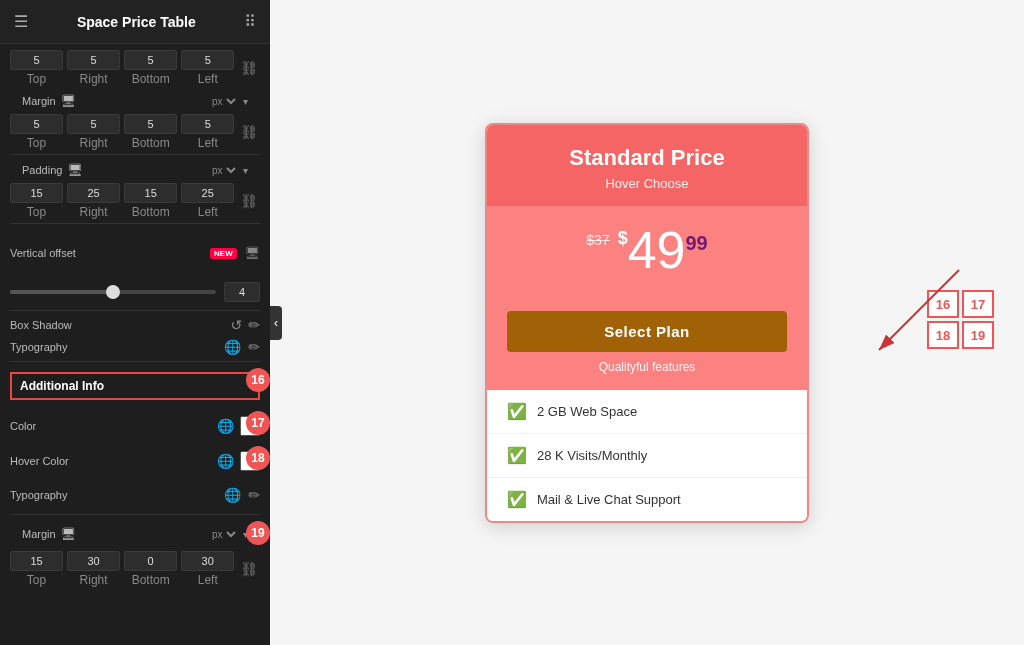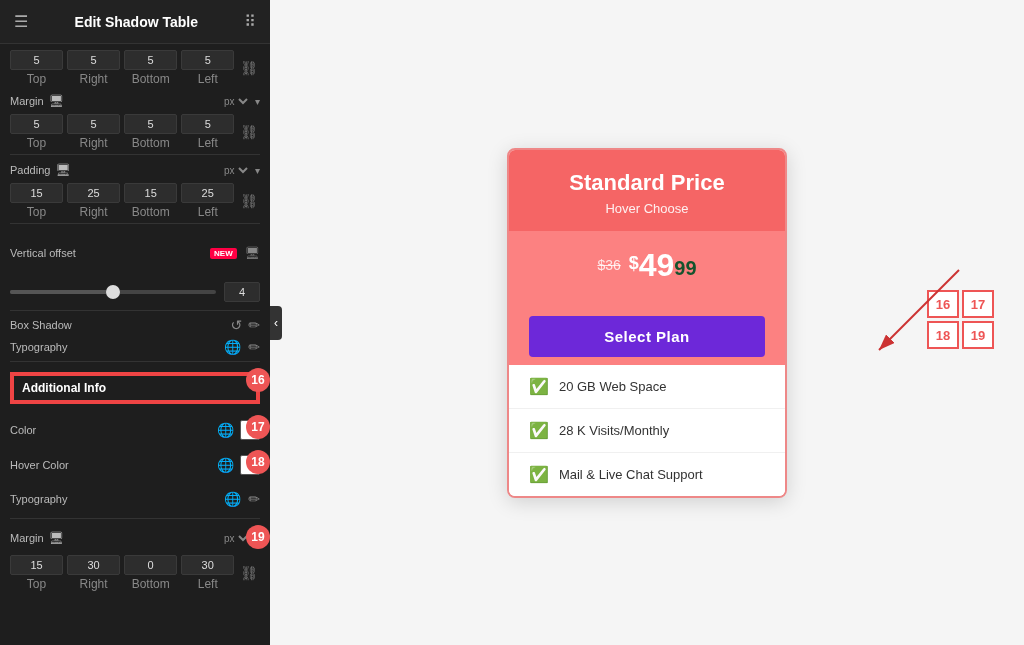--- a/index.html
+++ b/index.html
@@ -89,21 +89,21 @@
       cursor: pointer;
       padding: 0 2px;
     }
 
     .section-label {
       display: flex;
       align-items: center;
       justify-content: space-between;
       color: #bbb;
       font-size: 11px;
-      margin: 8px 0 4px;
+      margin: 8px 12px 4px;
     }
     .section-label .right {
       display: flex;
       align-items: center;
       gap: 4px;
       color: #888;
       font-size: 10px;
     }
     .px-select {
       background: transparent;
@@ -195,21 +195,21 @@
       color: #888;
     }
     .icon-btn {
       cursor: pointer;
       font-size: 14px;
       color: #888;
     }
 
     
     .additional-info-header {
-      border: 4px solid #ef4444;
+      border: 2px solid #ef4444;
       color: #fff;
       font-size: 12px;
       font-weight: 600;
       padding: 5px 8px;
       margin: 6px 0;
       display: flex;
       align-items: center;
     }
 
     
@@ -254,21 +254,21 @@
       flex: 1;
       background: #f5f5f5;
       display: flex;
       align-items: center;
       justify-content: center;
       position: relative;
     }
 
     
     .price-card {
-      width: 280px;
+      width: 324px;
       background: #fff;
       border-radius: 8px;
       overflow: hidden;
       box-shadow: 0 4px 20px rgba(0,0,0,0.15);
       border: 2px solid #e88;
     }
 
     .card-header {
       background: #f56565;
       color: #fff;
@@ -304,44 +304,44 @@
       margin-top: 8px;
     }
     .price-currency {
       color: #fff;
       font-size: 18px;
       font-weight: 700;
       margin-top: 4px;
     }
     .price-main {
       color: #fff;
-      font-size: 32px;
-      font-weight: 700;
+      font-size: 52px;
+      font-weight: 400;
       line-height: 1;
     }
     .price-cents {
-      color: #14532d;
+      color: #701a75;
       font-size: 20px;
       font-weight: 700;
       margin-top: 8px;
     }
     .price-period {
       color: rgba(255,255,255,0.9);
       font-size: 13px;
     }
 
     .card-cta-area {
       background: #fc8181;
       padding: 12px 20px 8px;
       text-align: center;
     }
     .select-plan-btn {
       display: block;
       width: 100%;
-      background: #6d28d9;
+      background: #a16207;
       border: none;
       border-radius: 4px;
       padding: 12px;
       color: #fff;
       font-size: 15px;
       font-weight: 600;
       cursor: pointer;
       letter-spacing: 0.5px;
     }
     .qualityful-text {
@@ -409,21 +409,21 @@
       margin: 4px 0;
     }
   </style>
 </head>
 <body>
 
 <div class="left-panel">
 
   <div class="top-bar">
     <span class="hamburger-icon">☰</span>
-    <span class="top-bar-title">Edit Shadow Table</span>
+    <span class="top-bar-title">Space Price Table</span>
     <span class="grid-icon">⠿</span>
   </div>
 
   <div class="panel-content">
 
     <div class="spacing-row">
       <div class="spacing-input-group">
         <div class="spacing-box">
           <input type="text" value="5" style="">
           <span class="label">Top</span>
@@ -636,35 +636,36 @@
 
   <div class="price-card">
 
     <div class="card-header">
       <div class="card-title">Standard Price</div>
       <div class="card-subtitle">Hover Choose</div>
     </div>
 
     <div class="card-price-area">
       <div class="price-line">
-        <span class="price-old">$36</span>
+        <span class="price-old">$37</span>
         <span class="price-currency">$</span>
         <span class="price-main">49</span>
         <span class="price-cents">99</span>
       </div>
     </div>
 
     <div class="card-cta-area">
       <button class="select-plan-btn">Select Plan</button>
+      <div class="qualityful-text">Qualityful features</div>
     </div>
 
     <div class="card-features">
       <div class="feature-item">
         <span class="check-icon">✅</span>
-        <span>20 GB Web Space</span>
+        <span>2 GB Web Space</span>
       </div>
       <div class="feature-item">
         <span class="check-icon">✅</span>
         <span>28 K Visits/Monthly</span>
       </div>
       <div class="feature-item">
         <span class="check-icon">✅</span>
         <span>Mail &amp; Live Chat Support</span>
       </div>
     </div>

